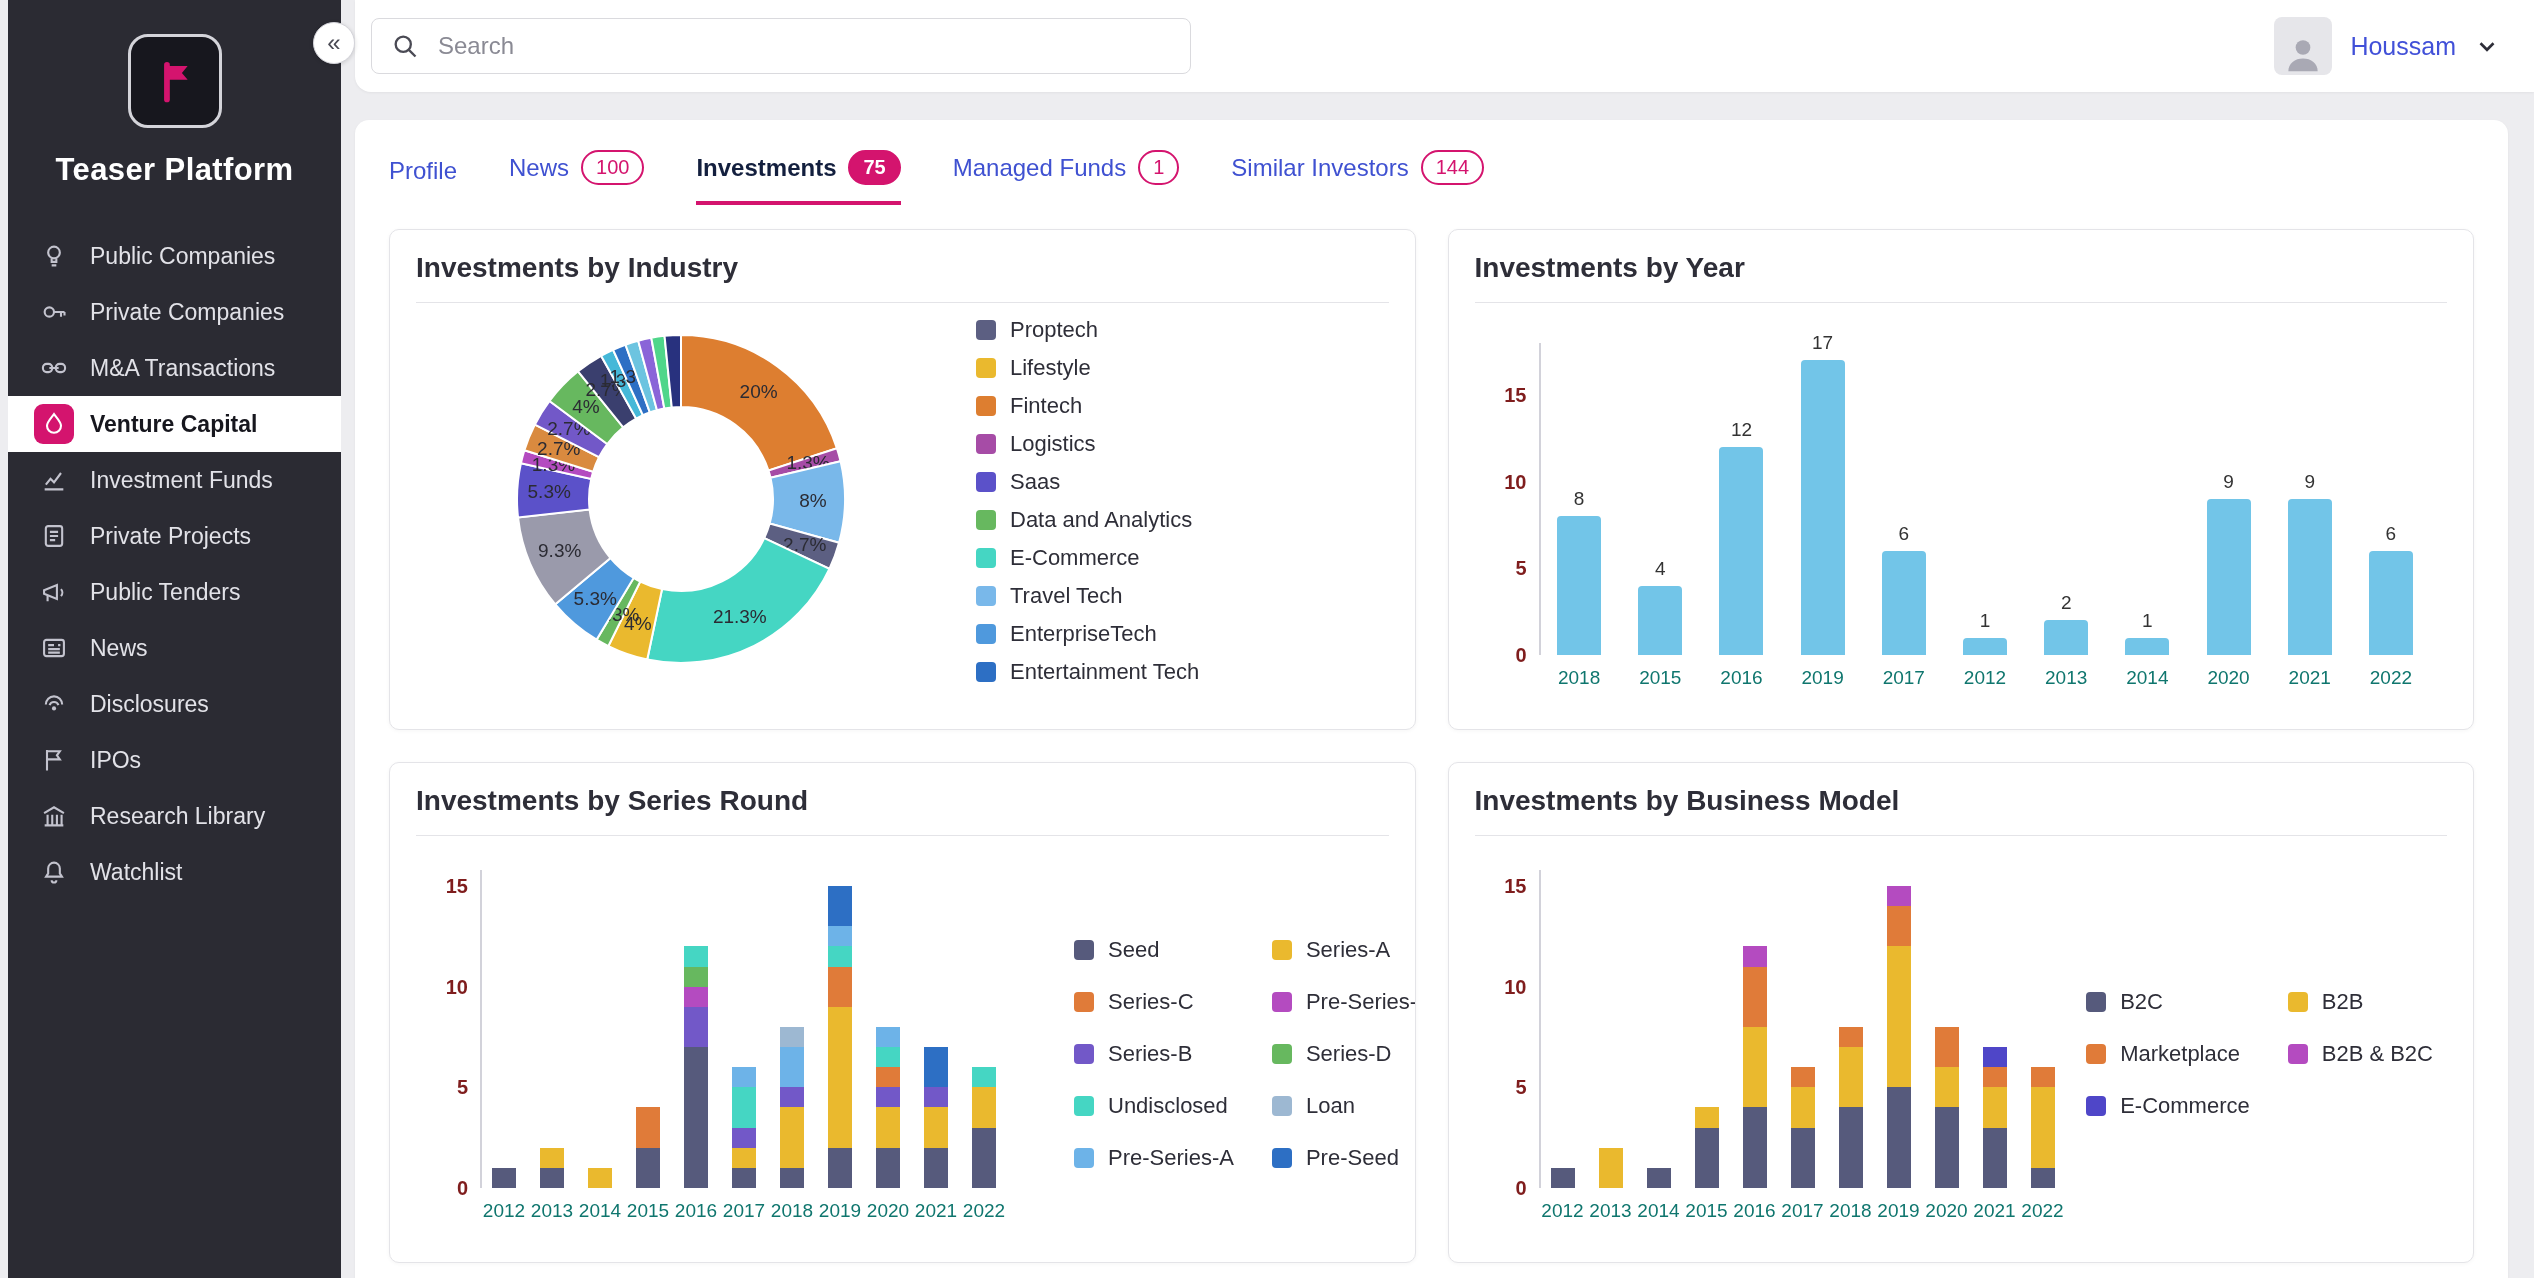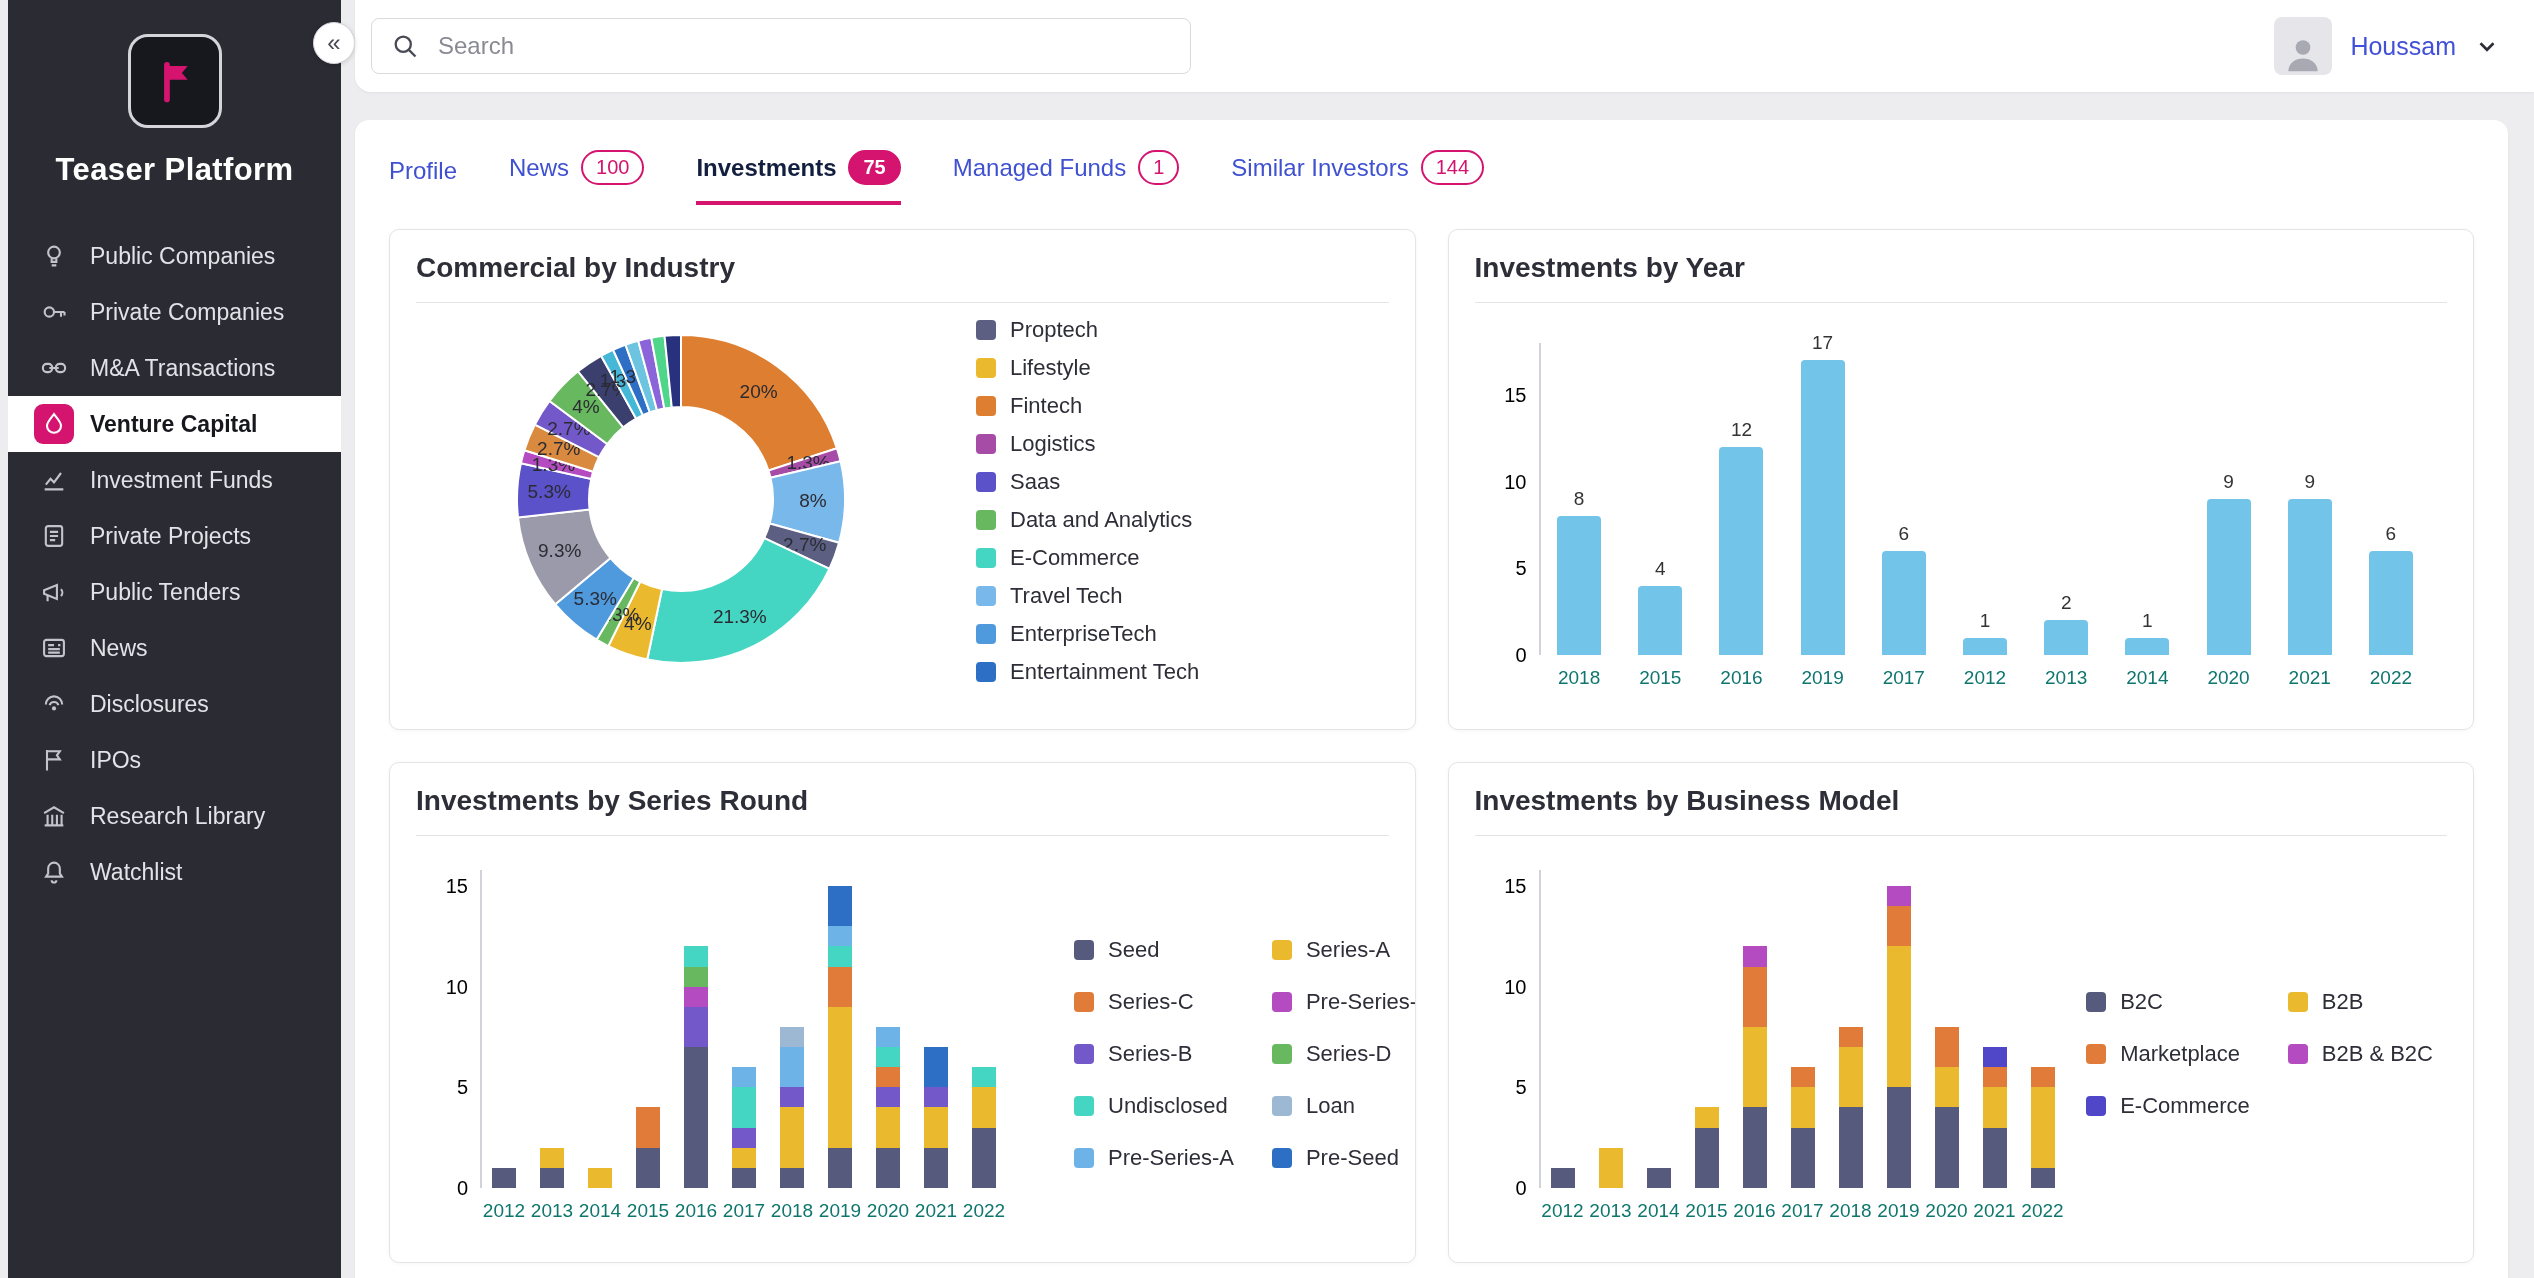--- a/index.html
+++ b/index.html
@@ -59,21 +59,21 @@
   .legend-item { display:flex; align-items:center; gap:14px; font-size:22px; color:#2e2e38; white-space:nowrap; }
   .swatch { width:20px; height:20px; border-radius:4px; flex:0 0 20px; }
   
   .bar-mount { position:relative; height:392px; margin-top:4px; }
   .stacked-row { display:flex; align-items:center; }
   .stack-mount { position:relative; height:392px; width:600px; flex:0 0 600px; margin-top:4px; }
   .stack-legend { display:flex; gap:38px; margin-left:58px; margin-top:40px; }
   .stack-legend.far { margin-left:auto; margin-right:14px; }
   .legend-col { display:flex; flex-direction:column; gap:26px; }
   .axisline { position:absolute; width:2px; background:#d2d2da; }
-  .ytick { position:absolute; font-size:20px; color:#000000; transform:translateY(-50%); text-align:right; width:48px; }
+  .ytick { position:absolute; font-size:20px; color:#7f1d1d; transform:translateY(-50%); text-align:right; width:48px;font-weight:bold; }
   .xlab { position:absolute; font-size:19px; color:#0f766e; transform:translateX(-50%); white-space:nowrap; }
   .bar { position:absolute; border-radius:4px 4px 0 0; }
   .stackseg { position:absolute; }
   .vallab { position:absolute; font-size:19px; color:#333; transform:translateX(-50%); }
   svg text { font-family:"Liberation Sans", sans-serif; }
 </style>
 </head>
 <body>
 
 <div class="sidebar">
@@ -252,21 +252,21 @@
     </div>
     <div class="tab">
       <span>Similar Investors</span>
       <span class="badge">144</span>
     </div>
   </div>
 
   <div class="grid">
 
     <div class="card">
-      <div class="card-title">Commercial by Industry</div>
+      <div class="card-title">Investments by Industry</div>
       <div class="card-divider"></div>
       <div class="pie-wrap">
         <svg class="pie" id="pie-svg" viewBox="0 0 540 392">
             <path d="M265 32 A164 164 0 0 1 420.9732686724052 145.3212129225087 L352.49719949915414 167.57043651750487 A92 92 0 0 0 265 104 Z" fill="#dd7e30" stroke="#ffffff" stroke-width="2"></path>
             <text x="342.5876533026065" y="95.20975674250697" text-anchor="middle" font-size="19" fill="#2b2b33">20%</text>
             <path d="M420.9732686724052 145.3212129225087 A164 164 0 0 1 424.58815580106875 158.21613402503922 L354.52506301035567 174.8041727457537 A92 92 0 0 0 352.49719949915414 167.57043651750487 Z" fill="#a64ca6" stroke="#ffffff" stroke-width="2"></path>
             <text x="392.10021630573357" y="166.36946513121455" text-anchor="middle" font-size="19" fill="#2b2b33">1.3%</text>
             <path d="M424.58815580106875 158.21613402503922 A164 164 0 0 1 423.0506832395615 239.7719262485417 L353.6625784026809 220.5549830174746 A92 92 0 0 0 354.52506301035567 174.8041727457537 Z" fill="#79b8ea" stroke="#ffffff" stroke-width="2"></path>
             <text x="396.9765505142668" y="204.48799404243394" text-anchor="middle" font-size="19" fill="#2b2b33">8%</text>
             <path d="M423.0506832395615 239.7719262485417 A164 164 0 0 1 413.39163660442716 265.82780381667203 L348.24408882687374 235.17169482398674 A92 92 0 0 0 353.6625784026809 220.5549830174746 Z" fill="#5c5f82" stroke="#ffffff" stroke-width="2"></path>

